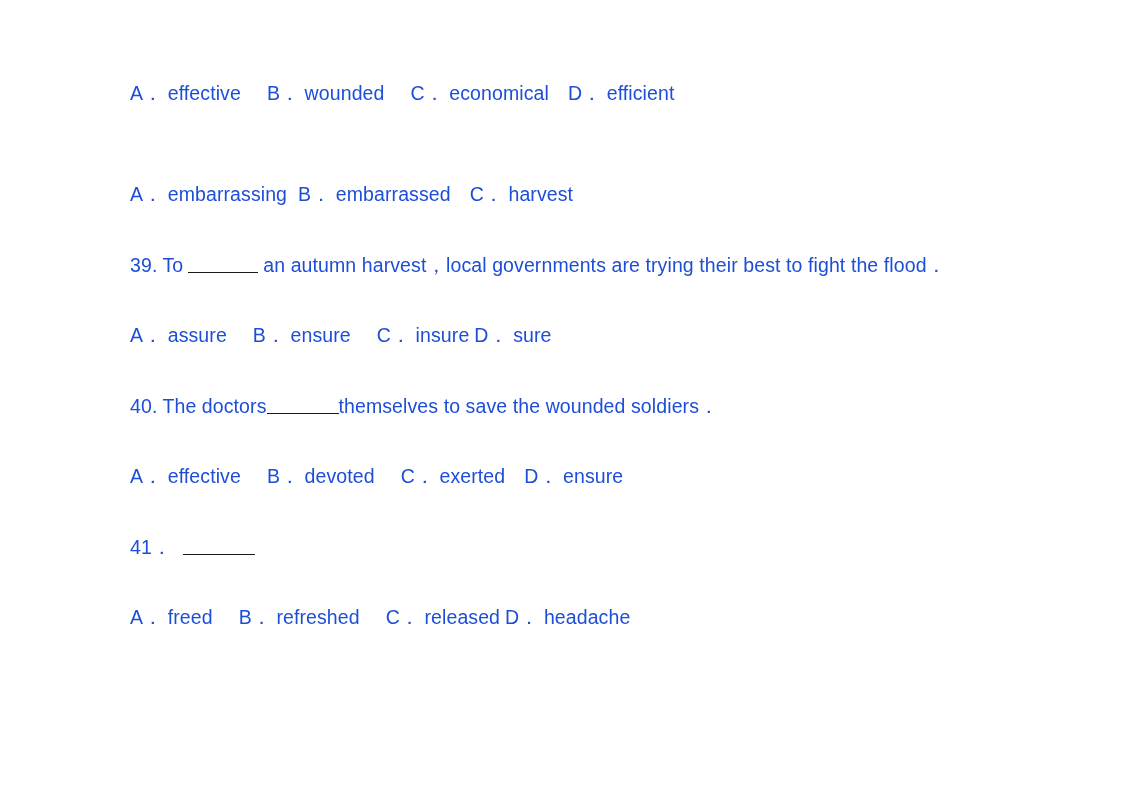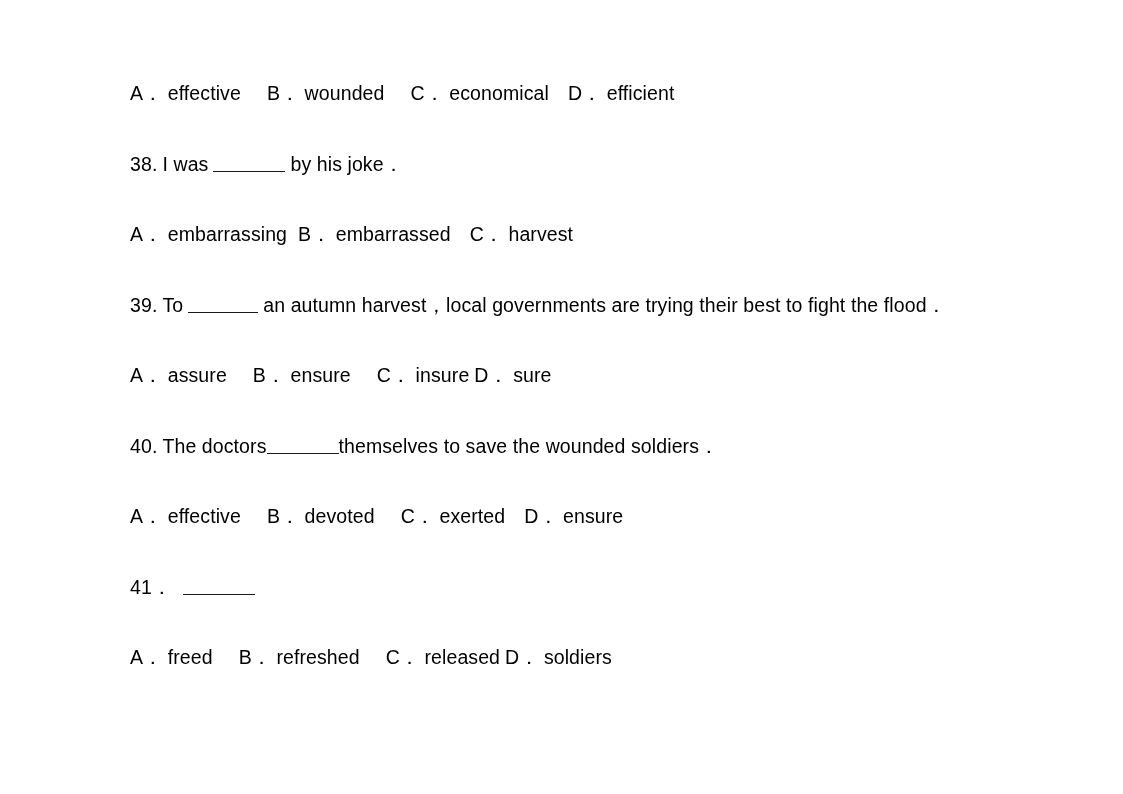--- a/index.html
+++ b/index.html
@@ -29,21 +29,21 @@
     top: 80px;
     width: 940px;
   }
 
   
   .line {
     font-size: 19.5px;
     line-height: 26px;
     white-space: nowrap;
     letter-spacing: 0.1px;
-    color: #000000;
+    color: #1d4ed8;
   }
 
   .line.question {
     height: 40px;
     display: flex;
     align-items: flex-start;
   }
 
   .line.options {
     height: 40px;
@@ -91,27 +91,20 @@
       <span class="sp-lg"></span>
       <span class="opt"><span>B．</span><span class="sp-xs"></span><span>wounded</span></span>
       <span class="sp-lg"></span>
       <span class="opt"><span>C．</span><span class="sp-xs"></span><span>economical</span></span>
       <span class="sp-md"></span>
       <span class="opt"><span>D．</span><span class="sp-xs"></span><span>efficient</span></span>
     </div>
 
     <div class="row-gap-a"></div>
 
-    <div class="line question">
-      <span class="qnum">38.</span>
-      <span class="sp-xs"></span>
-      <span>I was</span>
-      <span class="blank blank-wide"></span>
-      <span>by his joke．</span>
-    </div>
 
     <div class="row-gap-b"></div>
 
     <div class="line options">
       <span class="opt"><span>A．</span><span class="sp-xs"></span><span>embarrassing</span></span>
       <span class="sp-sm"></span>
       <span class="opt"><span>B．</span><span class="sp-xs"></span><span>embarrassed</span></span>
       <span class="sp-md"></span>
       <span class="opt"><span>C．</span><span class="sp-xs"></span><span>harvest</span></span>
       <span class="sp-lg"></span>
@@ -171,17 +164,17 @@
 
     <div class="row-gap-b"></div>
 
     <div class="line options">
       <span class="opt"><span>A．</span><span class="sp-xs"></span><span>freed</span></span>
       <span class="sp-lg"></span>
       <span class="opt"><span>B．</span><span class="sp-xs"></span><span>refreshed</span></span>
       <span class="sp-lg"></span>
       <span class="opt"><span>C．</span><span class="sp-xs"></span><span>released</span></span>
       <span class="sp-xs"></span>
-      <span class="opt"><span>D．</span><span class="sp-xs"></span><span>soldiers</span></span>
+      <span class="opt"><span>D．</span><span class="sp-xs"></span><span>headache</span></span>
     </div>
 
   </div>
 </div>
 
 </body></html>

